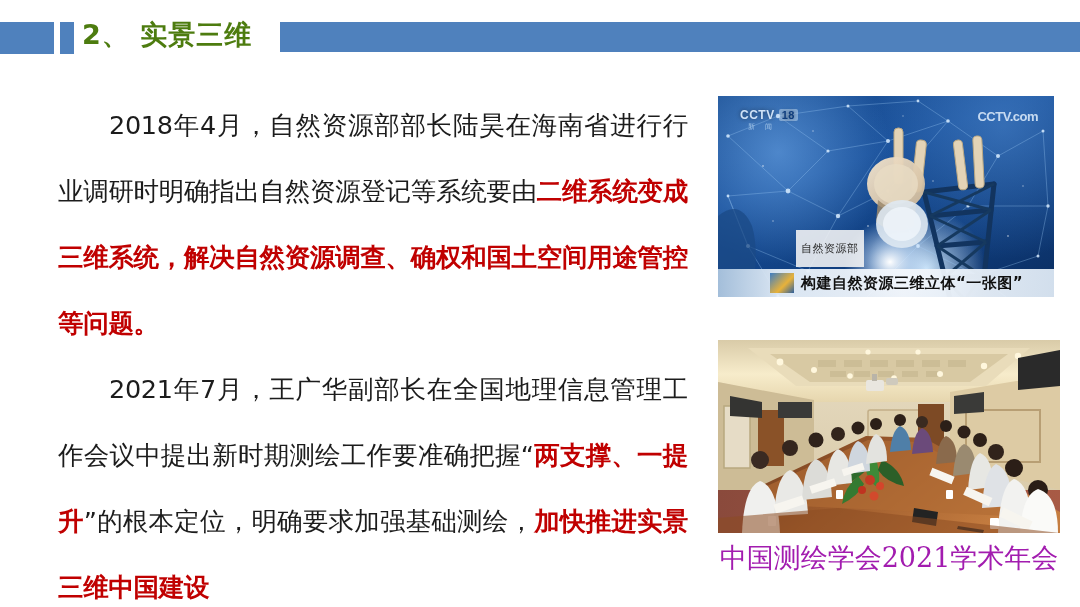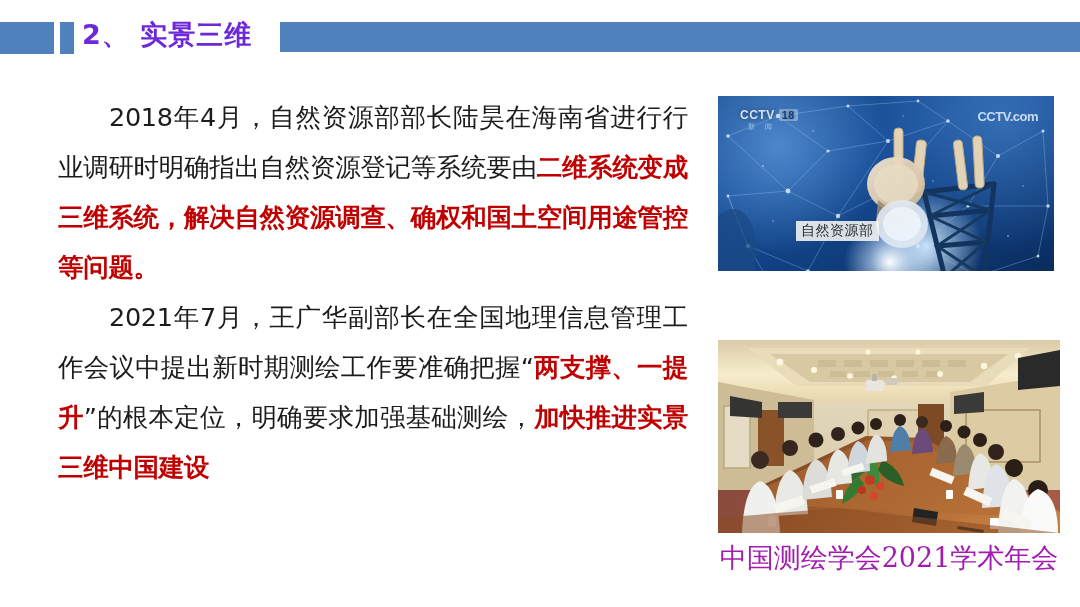--- a/index.html
+++ b/index.html
@@ -32,60 +32,60 @@
     position: absolute;
     left: 60px; top: 22px;
     width: 14px; height: 32px;
     background: #4F81BD;
   }
   .hdr-title {
     position: absolute;
     left: 82px; top: 17px;
     font-size: 27px;
     font-weight: bold;
-    color: #6d28d9;
+    color: #4d7c0f;
     letter-spacing: 1px;
     white-space: nowrap;
     font-family: "DejaVu Sans", "Liberation Sans", sans-serif;
   }
   .hdr-bar-right {
     position: absolute;
     left: 280px; top: 22px;
     width: 800px; height: 30px;
     background: #4F81BD;
   }
 
   
   #text-col {
     position: absolute;
     left: 58px; top: 92px;
     width: 630px;
   }
   .para {
     font-size: 25.5px;
-    line-height: 50px;
+    line-height: 66px;
     color: #1c1c1c;
     text-align: justify;
     text-justify: inter-character;
     margin: 0 0 0 0;
     text-indent: 51px;
     font-family: "DejaVu Sans", "Liberation Sans", sans-serif;
     letter-spacing: -0.3px;
   }
   .para + .para { margin-top: 0px; }
   .hl {
     color: #C00000;
     font-weight: bold;
   }
 
   
   #img-top {
     position: absolute;
     left: 718px; top: 96px;
-    width: 336px; height: 175px;
+    width: 336px; height: 201px;
     overflow: hidden;
     background: #0a2f66;
   }
   
   .plexus {
     position: absolute;
     inset: 0;
     background:
       radial-gradient(circle at 18% 28%, rgba(120,180,245,0.55) 0%, rgba(120,180,245,0) 36%),
       radial-gradient(circle at 62% 86%, rgba(210,235,255,0.95) 0%, rgba(150,200,250,0) 22%),
@@ -128,22 +128,22 @@
     font-weight: bold;
     color: #d7e7f8;
     opacity: 0.9;
     letter-spacing: -0.5px;
   }
   .news-tag {
     position: absolute;
     left: 78px; bottom: 30px;
     background: rgba(245,245,245,0.88);
     color: #2a2a2a;
-    font-size: 14px;
-    padding: 1px 5px;
+    font-size: 11px;
+    padding: 11px 5px;
     letter-spacing: 0.5px;
     font-family: "DejaVu Sans", sans-serif;
   }
   .news-strip {
     position: absolute;
     left: 0; right: 0; bottom: 0;
     height: 28px;
     background: linear-gradient(90deg,
        rgba(175,200,225,0.92) 0%,
        rgba(228,238,248,0.95) 18%,
@@ -314,20 +314,24 @@
   </svg>
 
   <div class="cctv-logo">
     <span>CCTV</span>
     <span class="num">18</span>
   </div>
   <div class="cctv-sub">新 闻</div>
   <div class="cctv-com">CCTV.com</div>
 
   <div class="news-tag">自然资源部</div>
+  <div class="news-strip">
+    <div class="badge"></div>
+    <div class="headline">构建自然资源三维立体“一张图”</div>
+  </div>
 </div>
 
 <div id="img-bottom">
   <svg class="room" width="342" height="193" viewBox="0 0 342 193" preserveAspectRatio="none">
     <defs>
       <linearGradient id="wallg" x1="0" y1="0" x2="0" y2="1">
         <stop offset="0%" stop-color="#e8ddc4"></stop>
         <stop offset="100%" stop-color="#d6c7a4"></stop>
       </linearGradient>
       <linearGradient id="ceilg" x1="0" y1="0" x2="0" y2="1">

